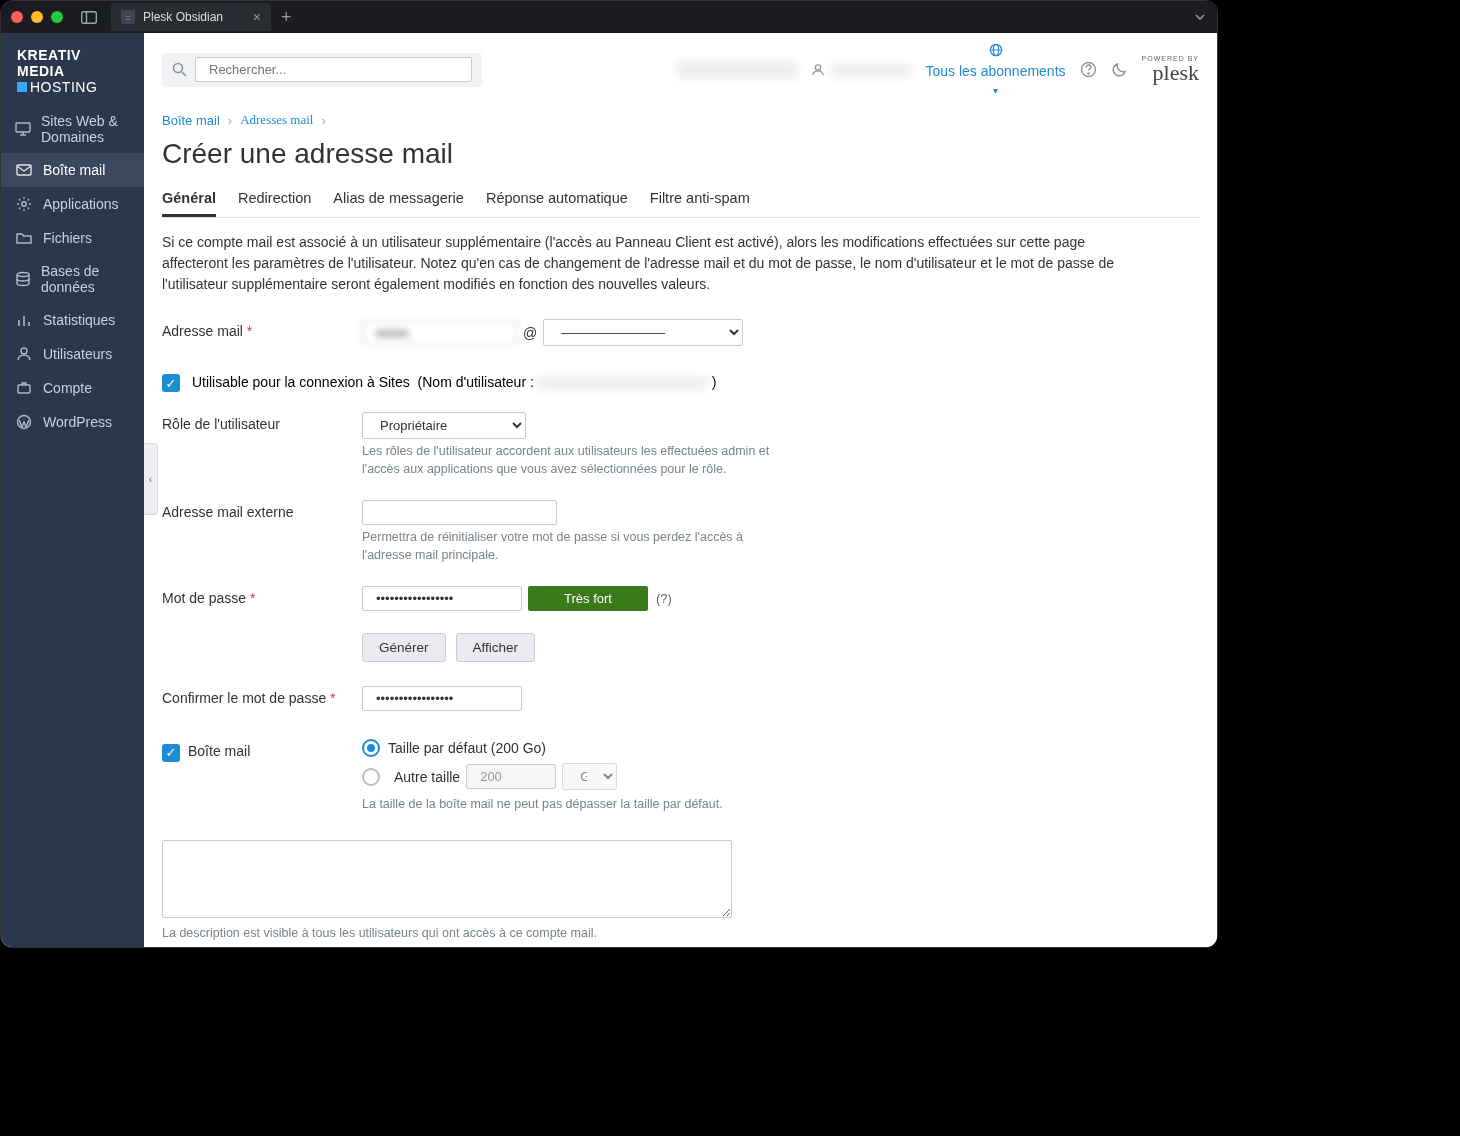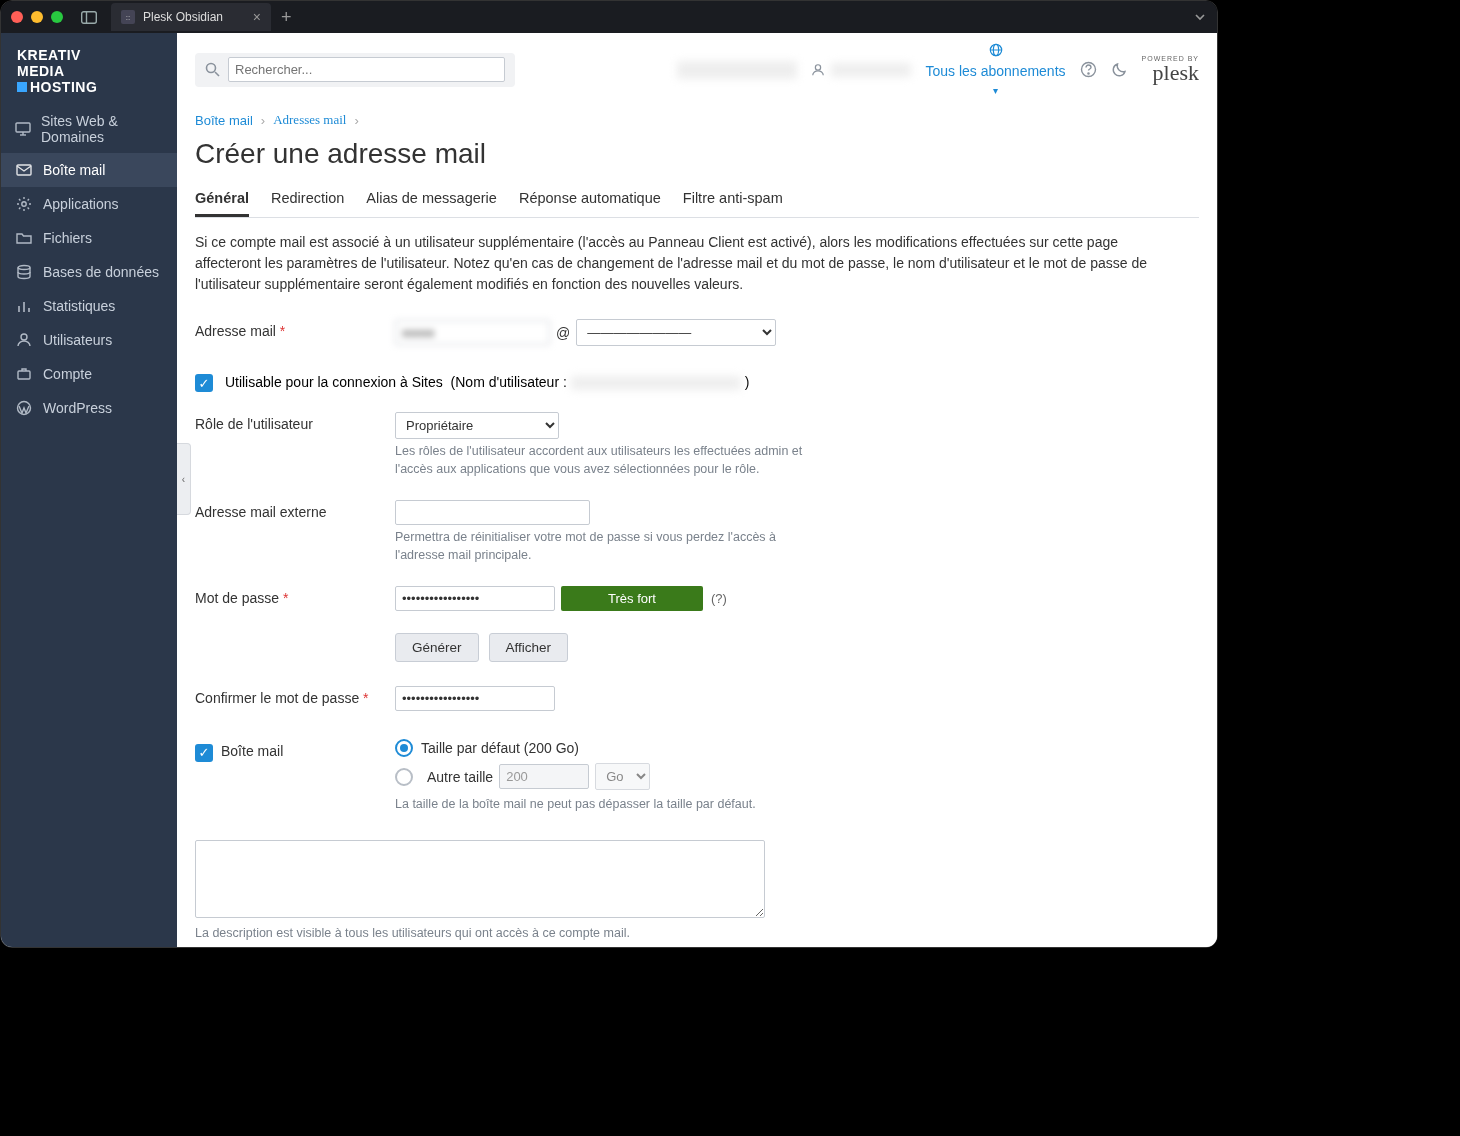--- a/index.html
+++ b/index.html
@@ -9,25 +9,25 @@
   .traffic { display:flex; gap:8px; margin-right:14px;}
   .dot { width:12px; height:12px; border-radius:50%; }
   .dot.red{background:#ff5f57;} .dot.yellow{background:#febc2e;} .dot.green{background:#28c840;}
   .tb-icon { width:24px; height:24px; display:flex; align-items:center; justify-content:center; color:#9aa; margin-right:10px; cursor:pointer;}
   .tab { background:#2a2c33; height:28px; border-radius:4px 4px 0 0; display:flex; align-items:center; padding:0 10px; color:#ddd; font-size:12px; gap:8px; min-width:160px;}
   .tab .favicon{width:14px;height:14px;background:#445; border-radius:2px; display:flex;align-items:center;justify-content:center;font-size:8px;color:#ccc;}
   .tab-close{color:#999; font-size:14px; margin-left:auto; cursor:pointer;}
   .newtab{color:#999; font-size:18px; margin-left:10px; cursor:pointer;}
   .chev{margin-left:auto; color:#999; cursor:pointer;}
   .app { display:flex; height:calc(948px - 32px); background:#fff;}
-  .sidebar { width:176px; background:#2b374a; color:#c8d0db; display:flex; flex-direction:column; font-size:14px;}
+  .sidebar { width:143px; background:#2b374a; color:#c8d0db; display:flex; flex-direction:column; font-size:14px;}
   .logo { padding:14px 16px 10px 16px;}
   .logo .l1{font-weight:800; font-size:14px; letter-spacing:0.5px; color:#fff;}
   .logo .l2{font-weight:800; font-size:14px; letter-spacing:0.5px; color:#fff;}
-  .logo .l3{font-weight:700; font-size:14px; letter-spacing:0.5px; color:#fff;}
+  .logo .l3{font-weight:400; font-size:14px; letter-spacing:0.5px; color:#fff;}
   .logo .sq{display:inline-block;width:10px;height:10px;background:#39a6ff;margin-right:3px;}
   .nav-item { display:flex; align-items:center; gap:10px; padding:8px 14px; cursor:pointer;}
   .nav-item.active{ background:#3a475c; color:#fff;}
   .nav-item .nicon{width:18px;height:18px;display:flex;align-items:center;justify-content:center;opacity:0.85;}
   .main { flex:1; background:#fff; display:flex; flex-direction:column; overflow:hidden;}
   .topbar { display:flex; align-items:center; gap:14px; padding:10px 18px; }
   .search { flex:0 0 320px; height:34px; background:#f1f2f4; border-radius:4px; display:flex; align-items:center; padding:0 10px; color:#7a828c; gap:8px;}
   .search input{border:none;background:transparent;outline:none;font-size:14px;flex:1;color:#444;}
   .blur { filter: blur(4px); color:#888; background:#eee; border-radius:3px;}
   .topuser{display:flex;align-items:center;gap:6px;color:#888;}
@@ -42,27 +42,27 @@
   .crumbs .sep{color:#aaa;}
   h1.page-title{font-size:28px; font-weight:400; color:#333; margin:4px 0 12px 0;}
   .tabs { display:flex; gap:22px; border-bottom:1px solid #dcdfe4; font-size:14.5px; }
   .tabrow-item{ padding:8px 0; color:#333; cursor:pointer;}
   .tabrow-item.active{ font-weight:700; border-bottom:3px solid #333;}
   .infotext{ font-size:14px; color:#333; line-height:1.5; padding:14px 0 18px 0; max-width:980px;}
   .form-row{ display:flex; padding:6px 0; font-size:14px; color:#333;}
   .form-label{ width:200px; padding-top:4px;}
   .req{color:#d33;}
   .form-field{ flex:1; max-width:590px;}
-  input[type=text], input[type=password], select, textarea { border:1px solid #c6cbd2; border-radius:2px; padding:4px 6px; font-size:13px; background:#fff; color:#333;}
+  input[type=text], input[type=password], select, textarea { border:1px solid #c6cbd2; border-radius:2px; padding:4px 13px; font-size:13px; background:#fff; color:#333;}
   .hint{font-size:12.5px; color:#7a828c; line-height:1.4; margin-top:4px;}
   .chk{width:18px;height:18px;background:#1e8bd6;border-radius:3px;display:inline-flex;align-items:center;justify-content:center;color:#fff;font-size:13px;vertical-align:middle;margin-right:8px;}
   .radio{width:18px;height:18px;border:2px solid #1e8bd6;border-radius:50%;display:inline-flex;align-items:center;justify-content:center;vertical-align:middle;margin-right:8px;}
   .radio.on::after{content:"";width:8px;height:8px;background:#1e8bd6;border-radius:50%;}
   .radio.off{border-color:#b8bec6;}
-  .pw-strength{display:inline-block; background:#3a7a1a; color:#fff; font-size:13px; padding:5px 0; width:142px; text-align:center; border-radius:2px; margin-left:6px;}
+  .pw-strength{display:inline-block; background:#3a7a1a; color:#fff; font-size:13px; padding:5px 0; width:120px; text-align:center; border-radius:2px; margin-left:6px;}
   .qhelp{color:#666; font-size:13px; margin-left:8px;}
   .btn{display:inline-block; padding:6px 16px; font-size:13.5px; border-radius:3px; cursor:pointer; border:1px solid transparent;}
   .btn-default{background:#e9ebef;border-color:#c8cdd5;color:#333;}
   .collapse-handle{position:absolute; left:0px; top:410px; width:14px; height:72px; background:#eceef1; border:1px solid #d6d9de; border-left:none; border-radius:0 4px 4px 0; display:flex; align-items:center; justify-content:center; color:#666; font-size:10px; cursor:pointer;}
   .main-wrap{position:relative; flex:1; display:flex; overflow:hidden;}
   svg{display:block;}
 </style>
 </head>
 <body>
 

